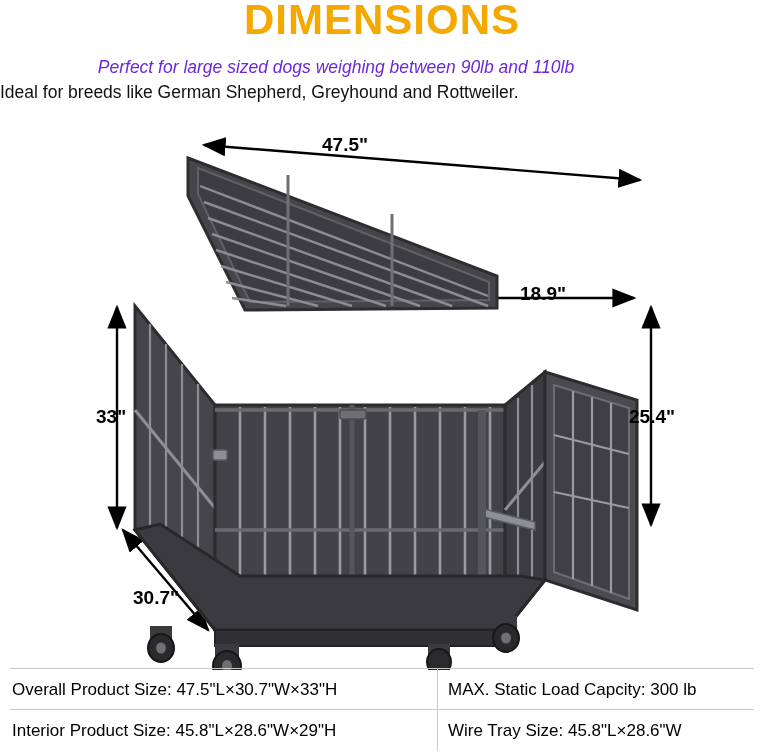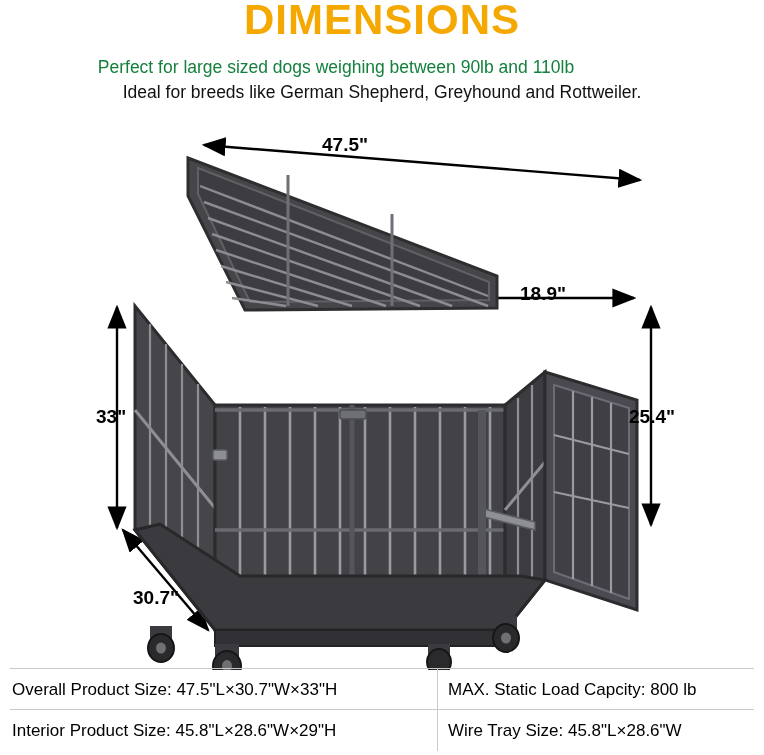--- a/index.html
+++ b/index.html
@@ -35,28 +35,29 @@
     color: #F5A800;
     line-height: 1.15;
   }
   .subtitle1 {
     position: absolute;
     top: 57px;
     left: 0;
     width: 672px;
     text-align: center;
     font-size: 17.5px;
-    color: #15803d;
+    color: #6d28d9;
+    font-style: italic;
   }
   .subtitle2 {
     position: absolute;
     top: 82px;
     left: 0;
     width: 764px;
-    text-align: center;
+    text-align: left;
     font-size: 17.5px;
     color: #111111;
   }
 
   
   .stage {
     position: absolute;
     top: 110px;
     left: 0;
     width: 764px;
@@ -309,21 +310,21 @@
     <div class="dim-label dim-bottom">30.7"</div>
   </div>
 
   <div class="specs">
     <div class="spec-divider d1"></div>
     <div class="spec-divider d2"></div>
     <div class="spec-vline"></div>
 
     <div class="spec-row r1">
       <div class="spec-cell left">Overall Product Size: 47.5"L×30.7"W×33"H</div>
-      <div class="spec-cell right">MAX. Static Load Capcity: 800 lb</div>
+      <div class="spec-cell right">MAX. Static Load Capcity: 300 lb</div>
     </div>
     <div class="spec-row r2">
       <div class="spec-cell left">Interior Product Size: 45.8"L×28.6"W×29"H</div>
       <div class="spec-cell right">Wire Tray Size: 45.8"L×28.6"W</div>
     </div>
   </div>
 
 </div>
 
 </body></html>

